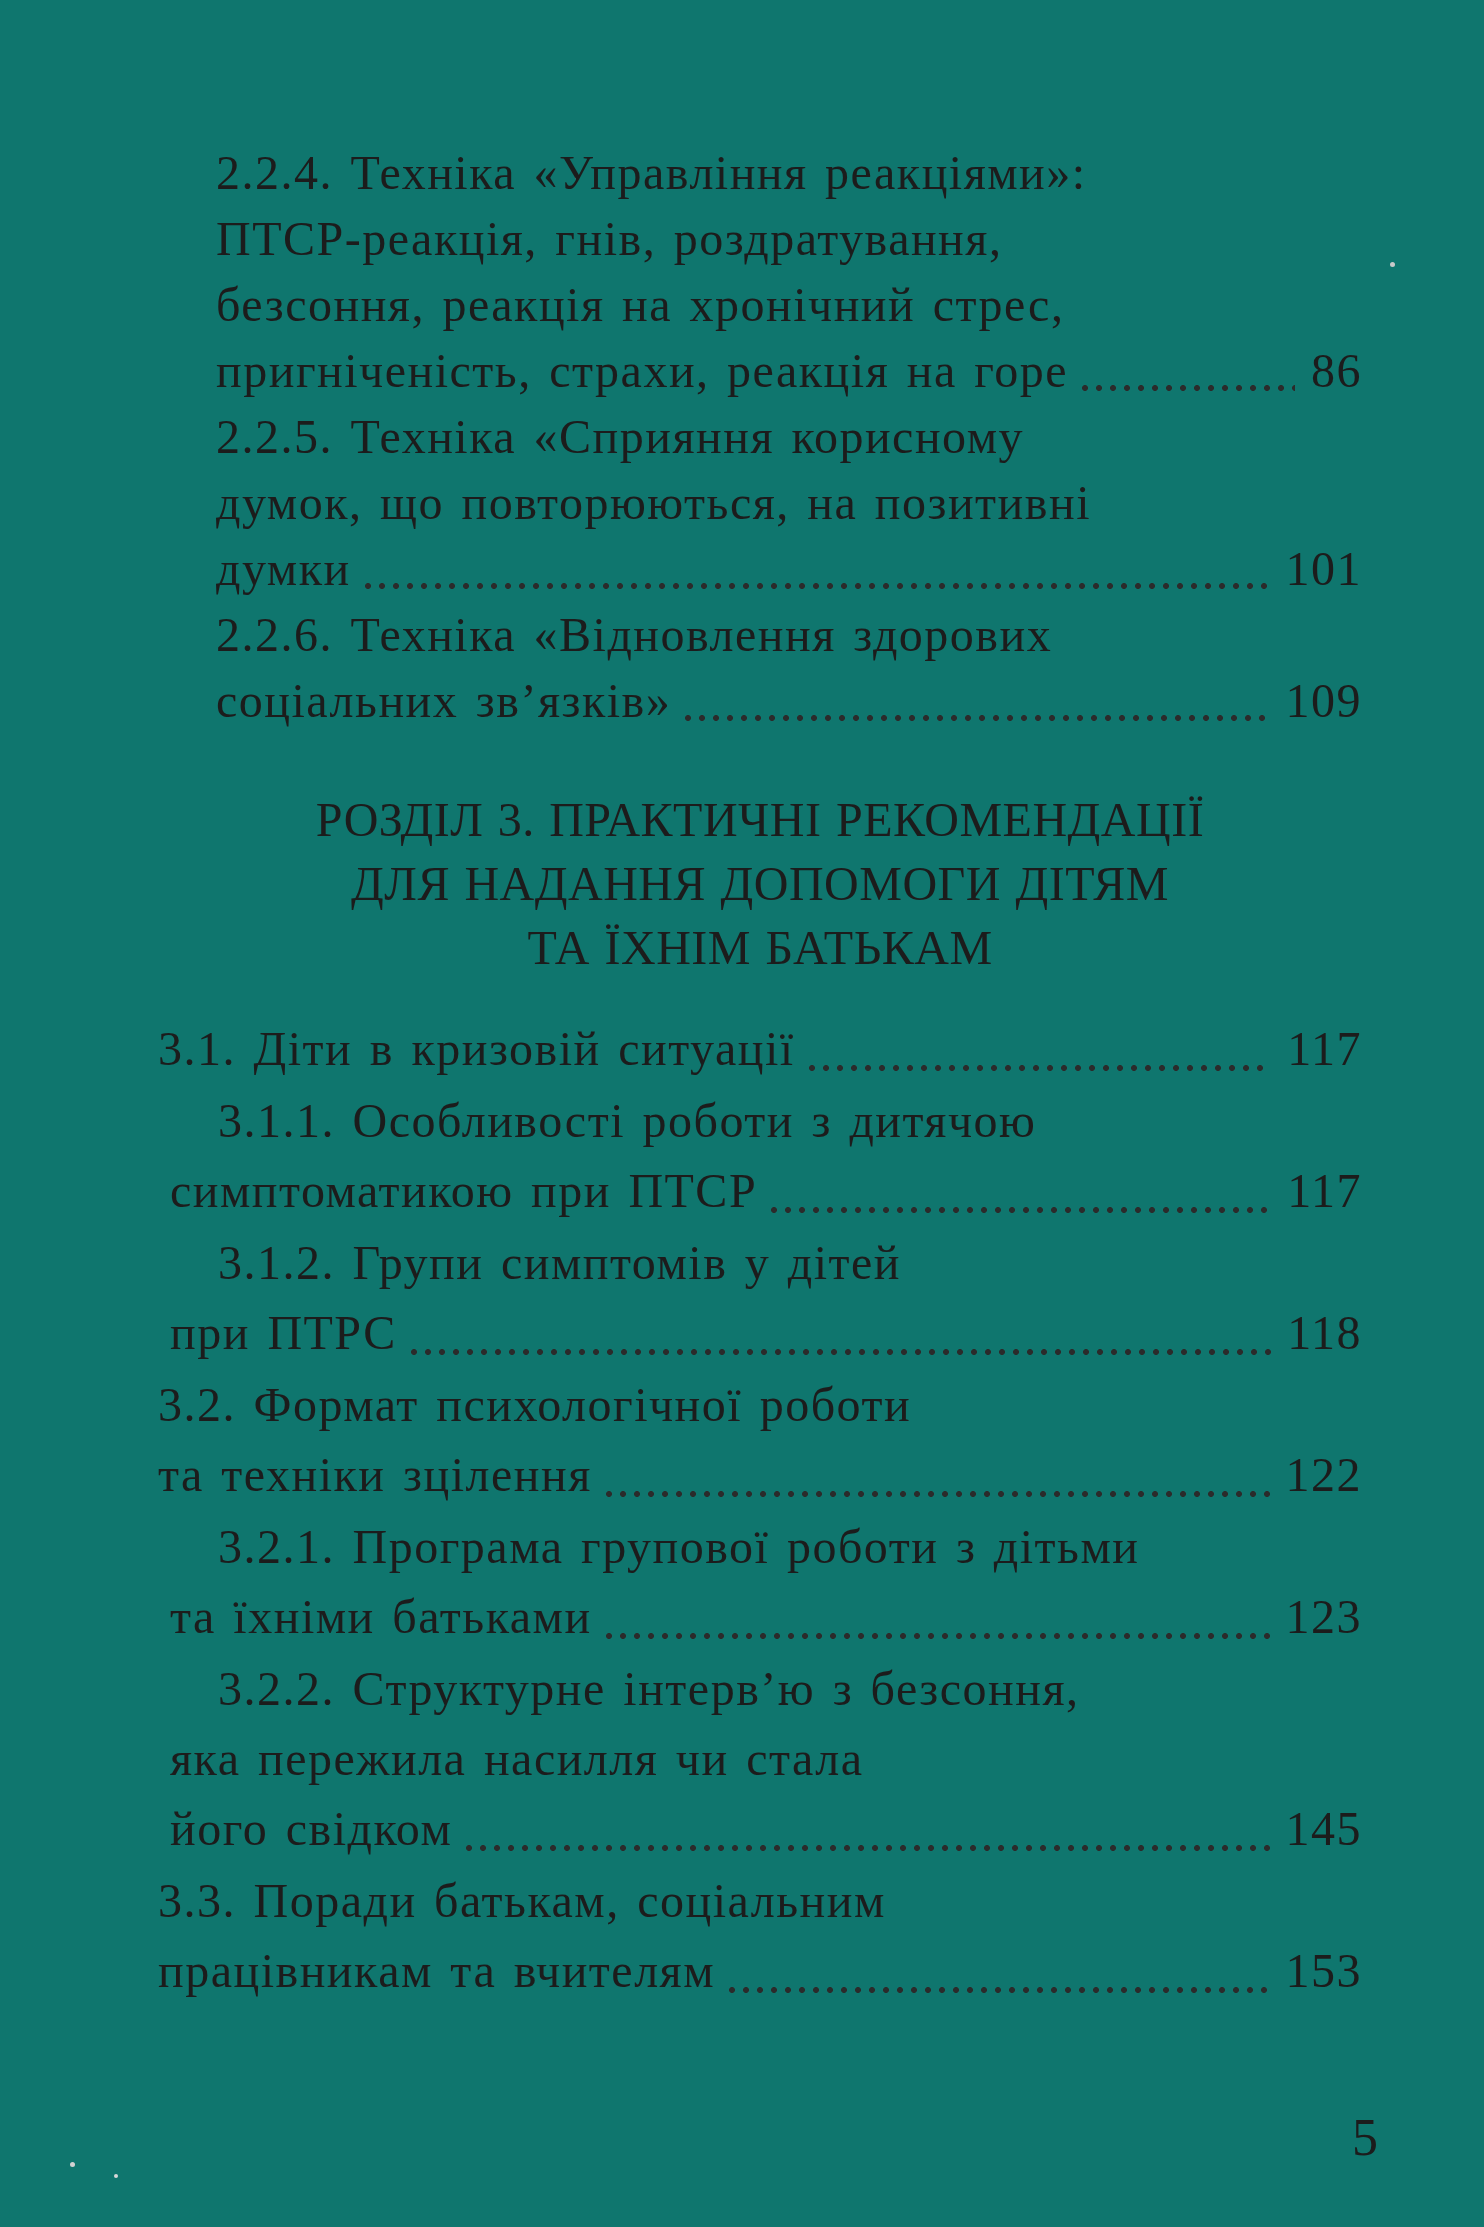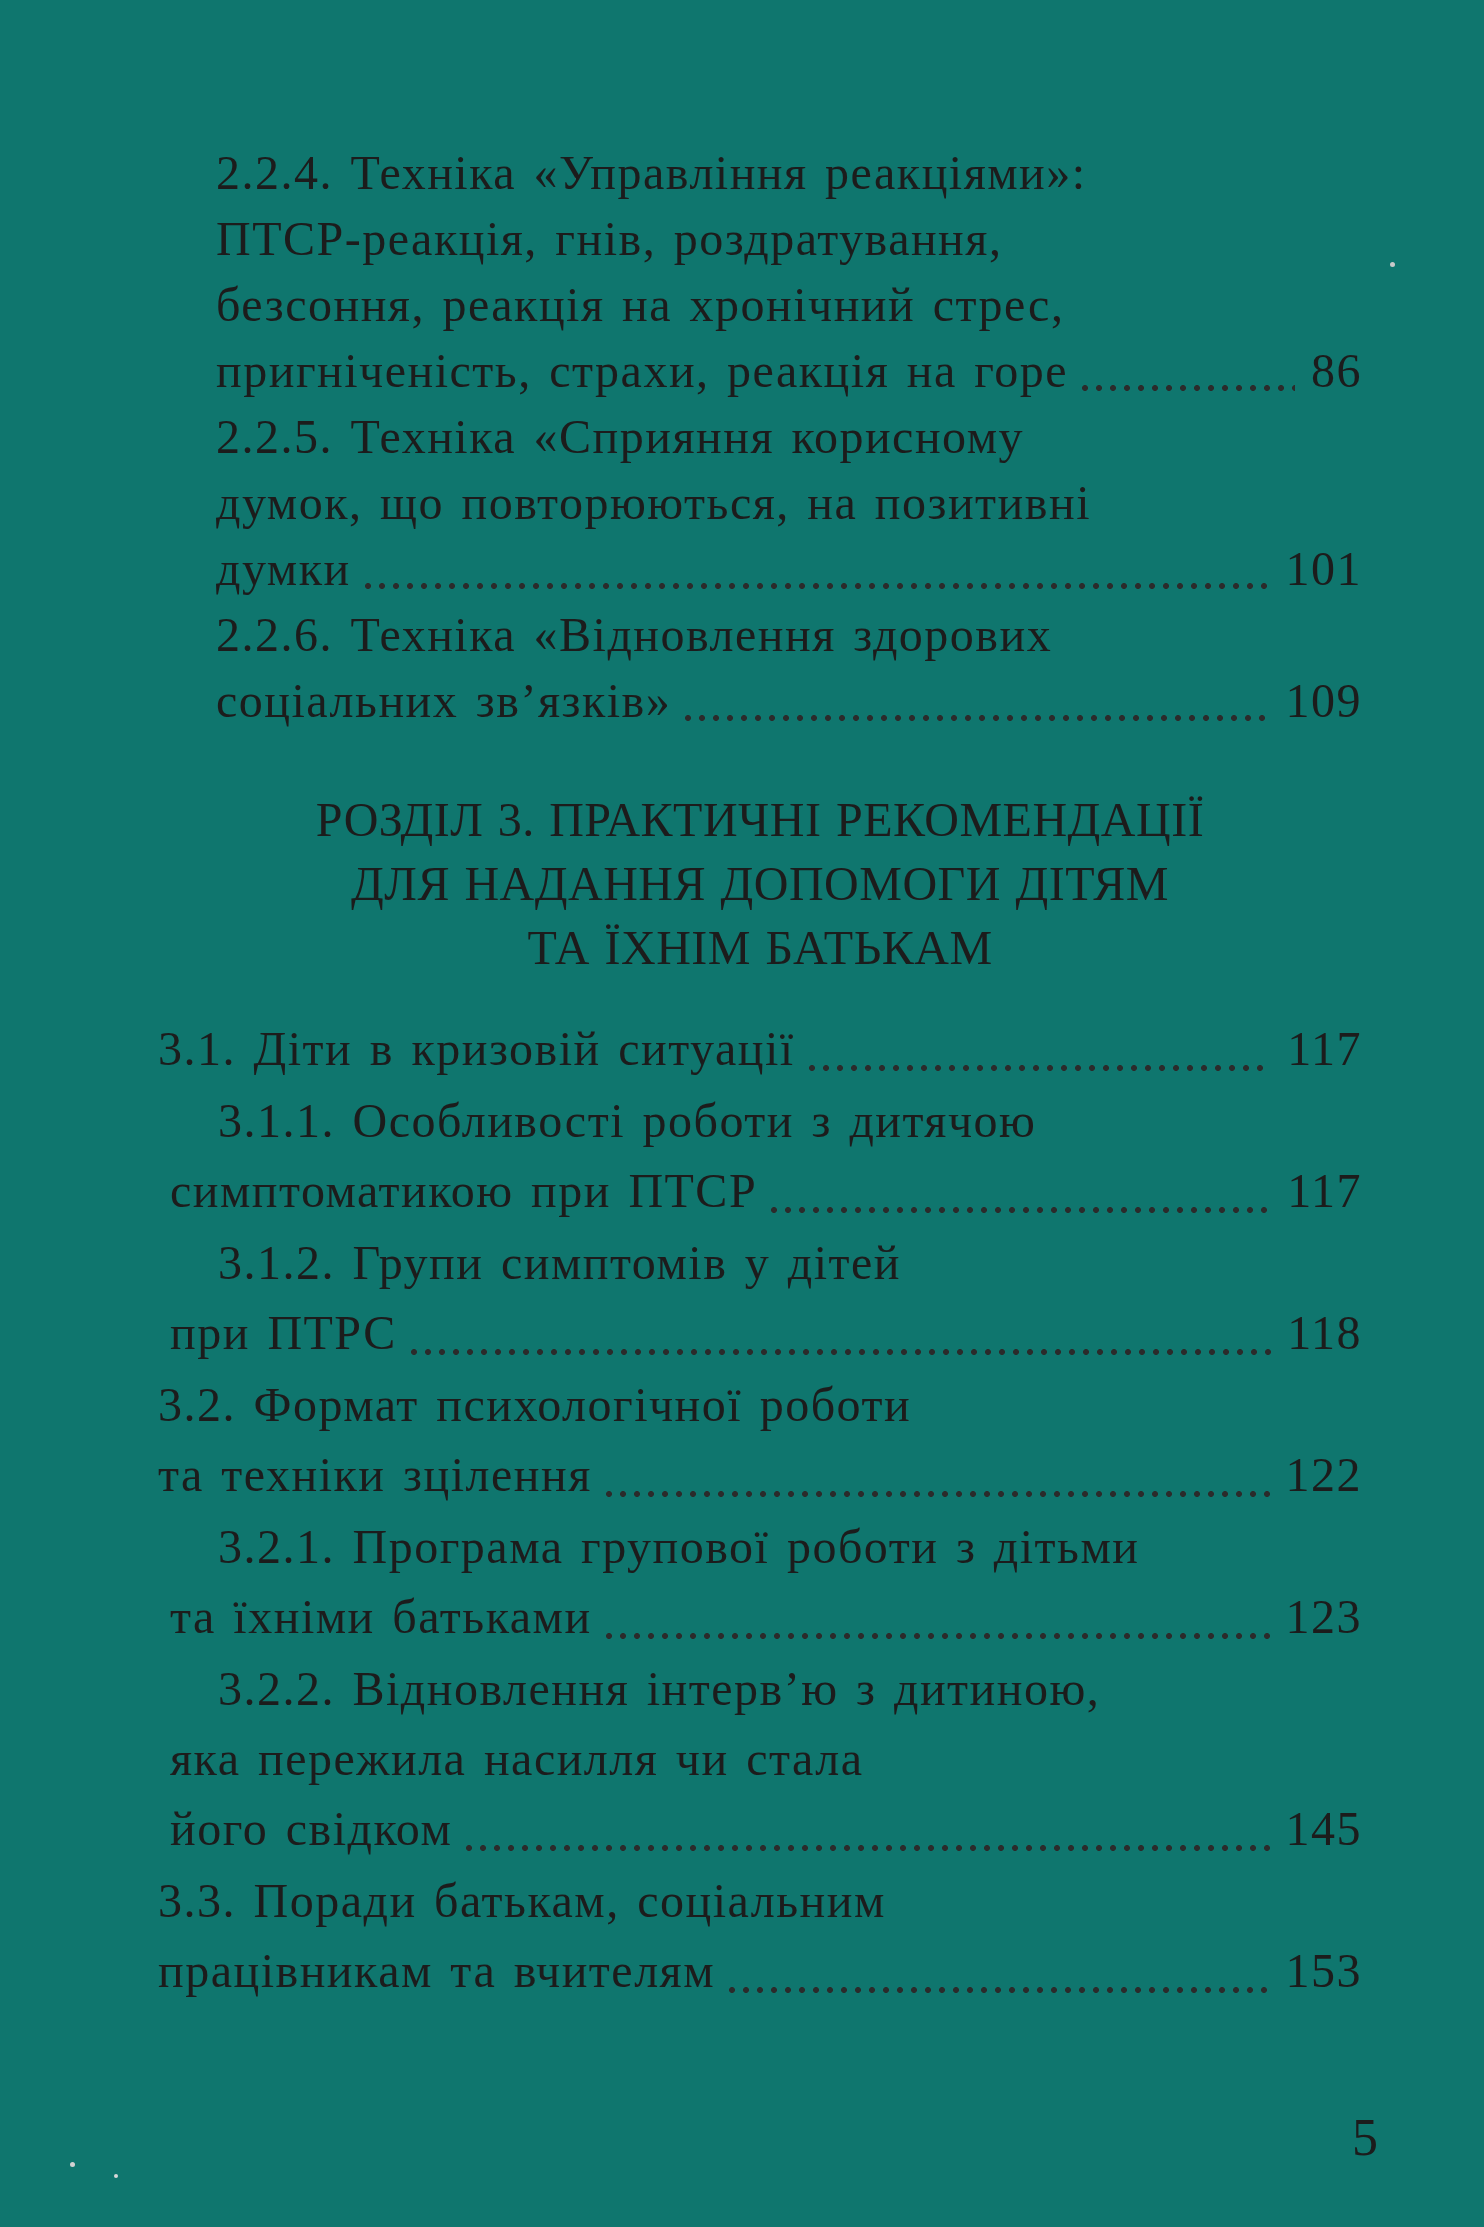--- a/index.html
+++ b/index.html
@@ -190,21 +190,21 @@
         </div>
         <div class="toc-line">
           <span class="txt">та їхніми батьками</span>
           <span class="dots"></span>
           <span class="pg">123</span>
         </div>
       </div>
 
       <div class="toc-entry lv-sub">
         <div class="toc-line first">
-          <span class="txt">3.2.2. Відновлення інтерв’ю з дитиною,</span>
+          <span class="txt">3.2.2. Структурне інтерв’ю з безсоння,</span>
         </div>
         <div class="toc-line">
           <span class="txt">яка пережила насилля чи стала</span>
         </div>
         <div class="toc-line">
           <span class="txt">його свідком</span>
           <span class="dots"></span>
           <span class="pg">145</span>
         </div>
       </div>

